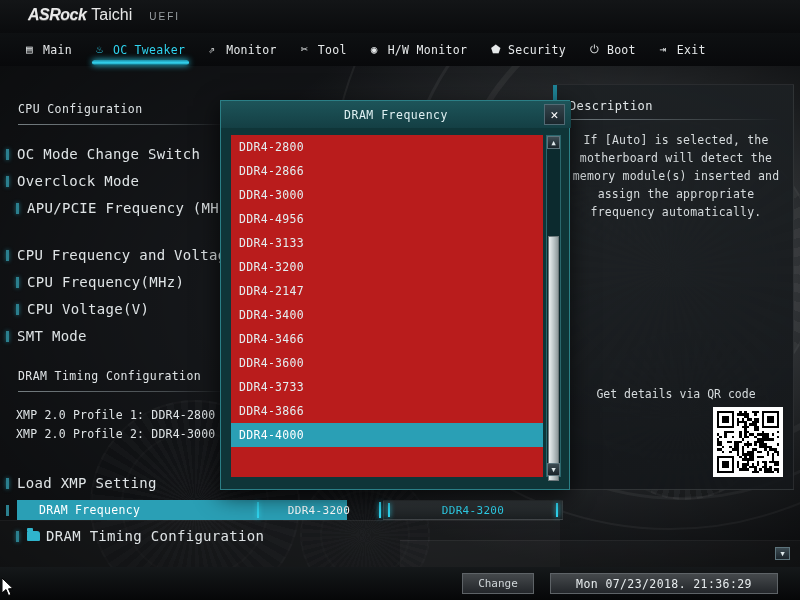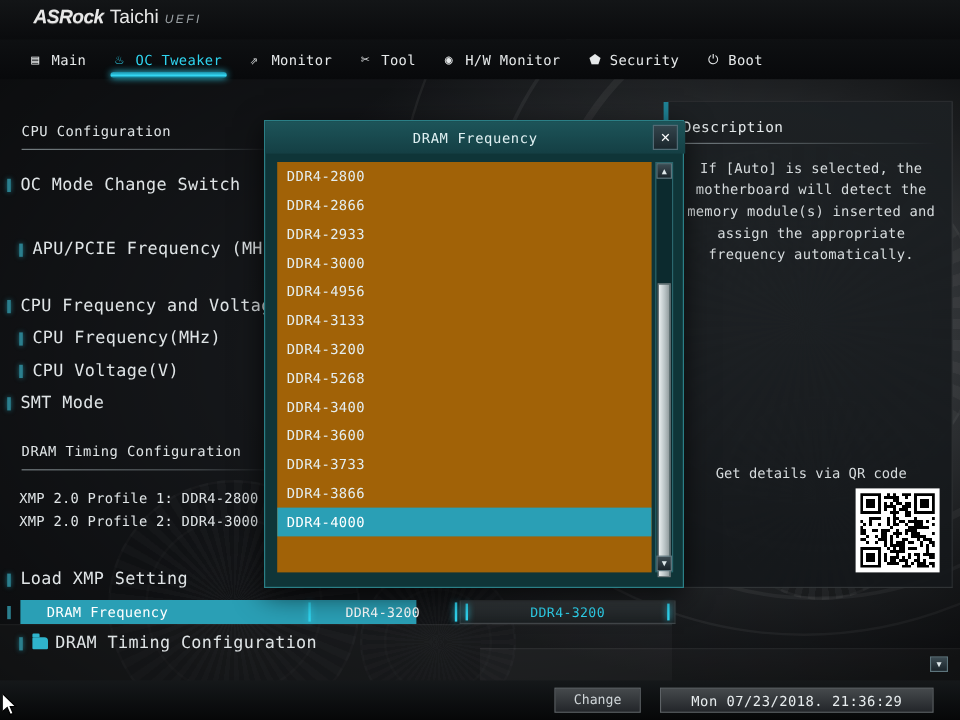--- a/index.html
+++ b/index.html
@@ -62,21 +62,21 @@
   .brand .as {
     font-family: "Liberation Sans", sans-serif; font-weight: bold; font-style: italic;
     font-size: 16px; color:#e8e8e8; letter-spacing:-0.5px;
     text-shadow: 0 1px 0 #555;
   }
   .brand .taichi {
     font-family: "Liberation Sans", sans-serif; font-size: 16px; color:#e8e8e8; letter-spacing:0px;
   }
   .brand .uefi {
     font-family: "Liberation Sans", sans-serif; font-size: 10px; color:#9aa0a4;
-    letter-spacing: 2px; margin-left: 0; font-style: italic;
+    letter-spacing: 2px; margin-left: 12px;
   }
 
   
   #menubar {
     position:absolute; left:0; top:33px; width:800px; height:33px;
     background: linear-gradient(180deg, #0e1012 0%, #08090b 100%);
     display:flex; z-index: 20;
   }
   .mi {
     display:flex; align-items:center; gap:5px;
@@ -197,21 +197,21 @@
   }
   #dlg-close {
     position:absolute; right:4px; top:3px; width:21px; height:21px;
     background: linear-gradient(180deg,#33444c 0%,#1b262c 100%);
     border:1px solid #516a74;
     color:#ffffff; font-size:13px; font-weight:bold;
     display:flex; align-items:center; justify-content:center;
   }
   #dlg-list {
     position:absolute; left:10px; top:34px; width:312px; bottom:12px;
-    overflow:hidden; background:#a16207;
+    overflow:hidden; background:#b91c1c;
   }
   .litem {
     height:24px; display:flex; align-items:center; padding-left:8px;
     color:#e4eef0; font-size:11.5px; letter-spacing:.3px;
   }
   .litem.sel { background:#2a9fb5; color:#ffffff; }
 
   #dlg-scroll {
     position:absolute; right:8px; top:34px; width:15px; bottom:12px;
     background:#0c2a2e; border:1px solid #2a666d;
@@ -310,30 +310,38 @@
       <span>H/W Monitor</span>
     </div>
     <div class="mi">
       <span class="ico ic-shield"></span>
       <span>Security</span>
     </div>
     <div class="mi">
       <span class="ico ic-power"></span>
       <span>Boot</span>
     </div>
+    <div class="mi">
+      <span class="ico ic-exit"></span>
+      <span>Exit</span>
+    </div>
   </div>
 
   <div id="leftpane">
 
     <div class="sect-title" style="left:18px; top:36px;">CPU Configuration</div>
     <div class="sect-rule" style="left:18px; top:58px; width:210px;"></div>
 
     <div class="opt" style="left:6px; top:79px;">
       <span class="bullet"></span>
       <span>OC Mode Change Switch</span>
+    </div>
+    <div class="opt" style="left:6px; top:106px;">
+      <span class="bullet"></span>
+      <span>Overclock Mode</span>
     </div>
     <div class="opt indent" style="left:6px; top:133px;">
       <span class="bullet"></span>
       <span>APU/PCIE Frequency (MHz)</span>
     </div>
     <div class="opt" style="left:6px; top:180px;">
       <span class="bullet"></span>
       <span>CPU Frequency and Voltage Change</span>
     </div>
     <div class="opt indent" style="left:6px; top:207px;">
@@ -704,39 +712,39 @@
     <div id="dlg-close">✕</div>
 
     <div id="dlg-list">
         <div class="litem">
           <span>DDR4-2800</span>
         </div>
         <div class="litem">
           <span>DDR4-2866</span>
         </div>
         <div class="litem">
-          <span>DDR4-2933</span>
-        </div>
-        <div class="litem">
           <span>DDR4-3000</span>
         </div>
         <div class="litem">
           <span>DDR4-4956</span>
         </div>
         <div class="litem">
           <span>DDR4-3133</span>
         </div>
         <div class="litem">
           <span>DDR4-3200</span>
         </div>
         <div class="litem">
-          <span>DDR4-5268</span>
+          <span>DDR4-2147</span>
         </div>
         <div class="litem">
           <span>DDR4-3400</span>
+        </div>
+        <div class="litem">
+          <span>DDR4-3466</span>
         </div>
         <div class="litem">
           <span>DDR4-3600</span>
         </div>
         <div class="litem">
           <span>DDR4-3733</span>
         </div>
         <div class="litem">
           <span>DDR4-3866</span>
         </div>

